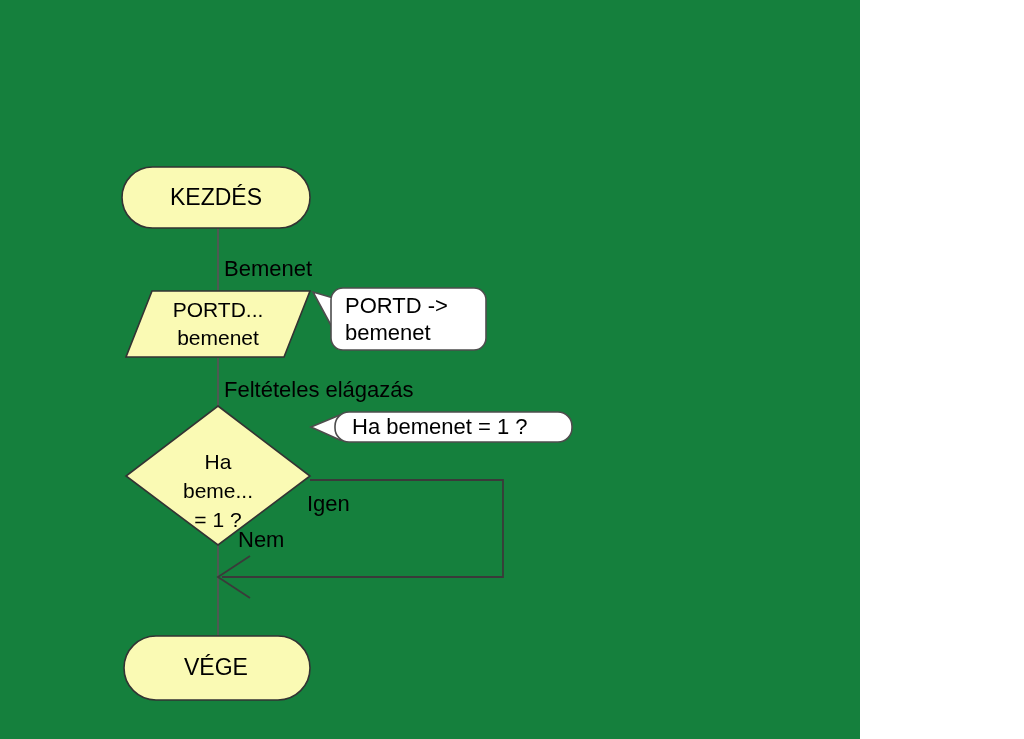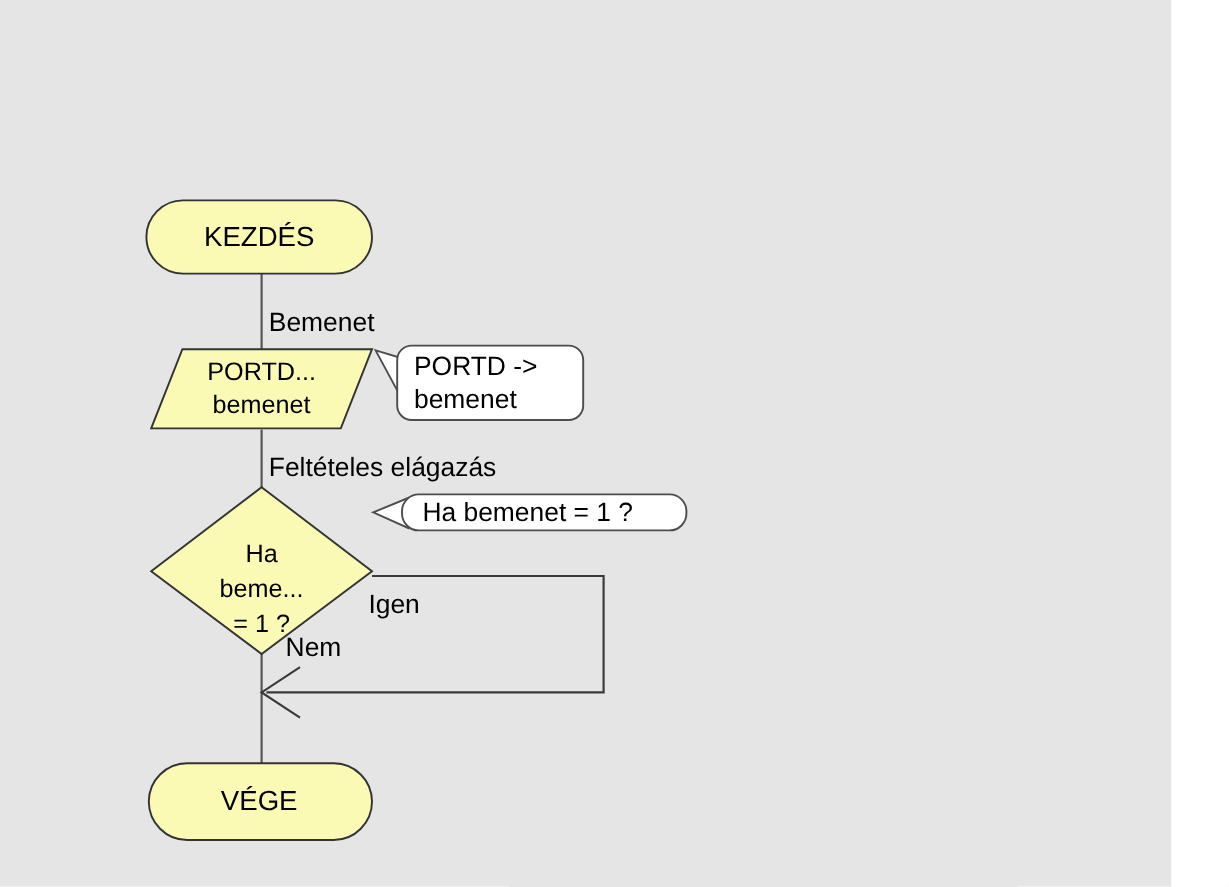--- a/index.html
+++ b/index.html
@@ -9,23 +9,23 @@
     background: #ffffff;
   }
   body {
     width: 1024px;
     height: 739px;
     font-family: "Liberation Sans", sans-serif;
     overflow: hidden;
   }
   #flowchart-canvas {
     position: relative;
-    width: 976px;
+    width: 860px;
     height: 739px;
-    background: #e5e5e5;
+    background: #15803d;
   }
   svg#diagram-svg {
     display: block;
     width: 1024px;
     height: 739px;
   }
   .node-shape {
     stroke: #333333;
     stroke-width: 1.6;
   }

